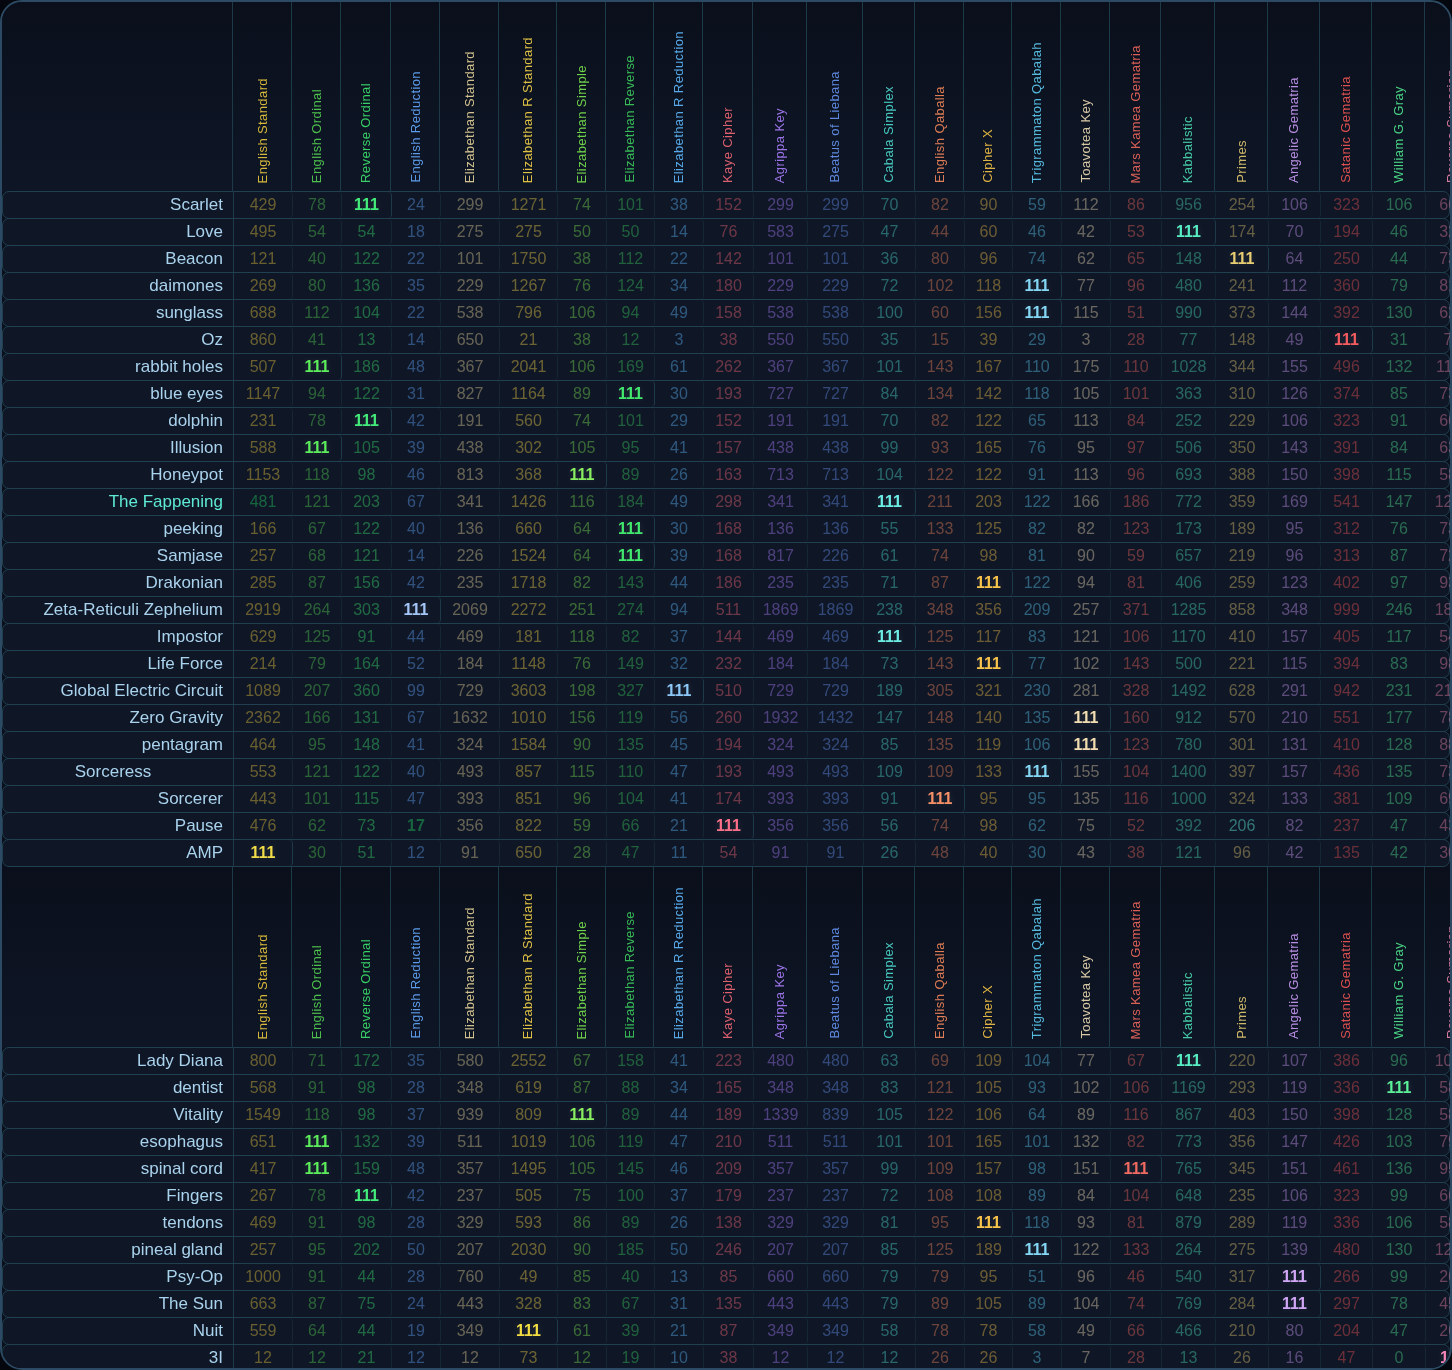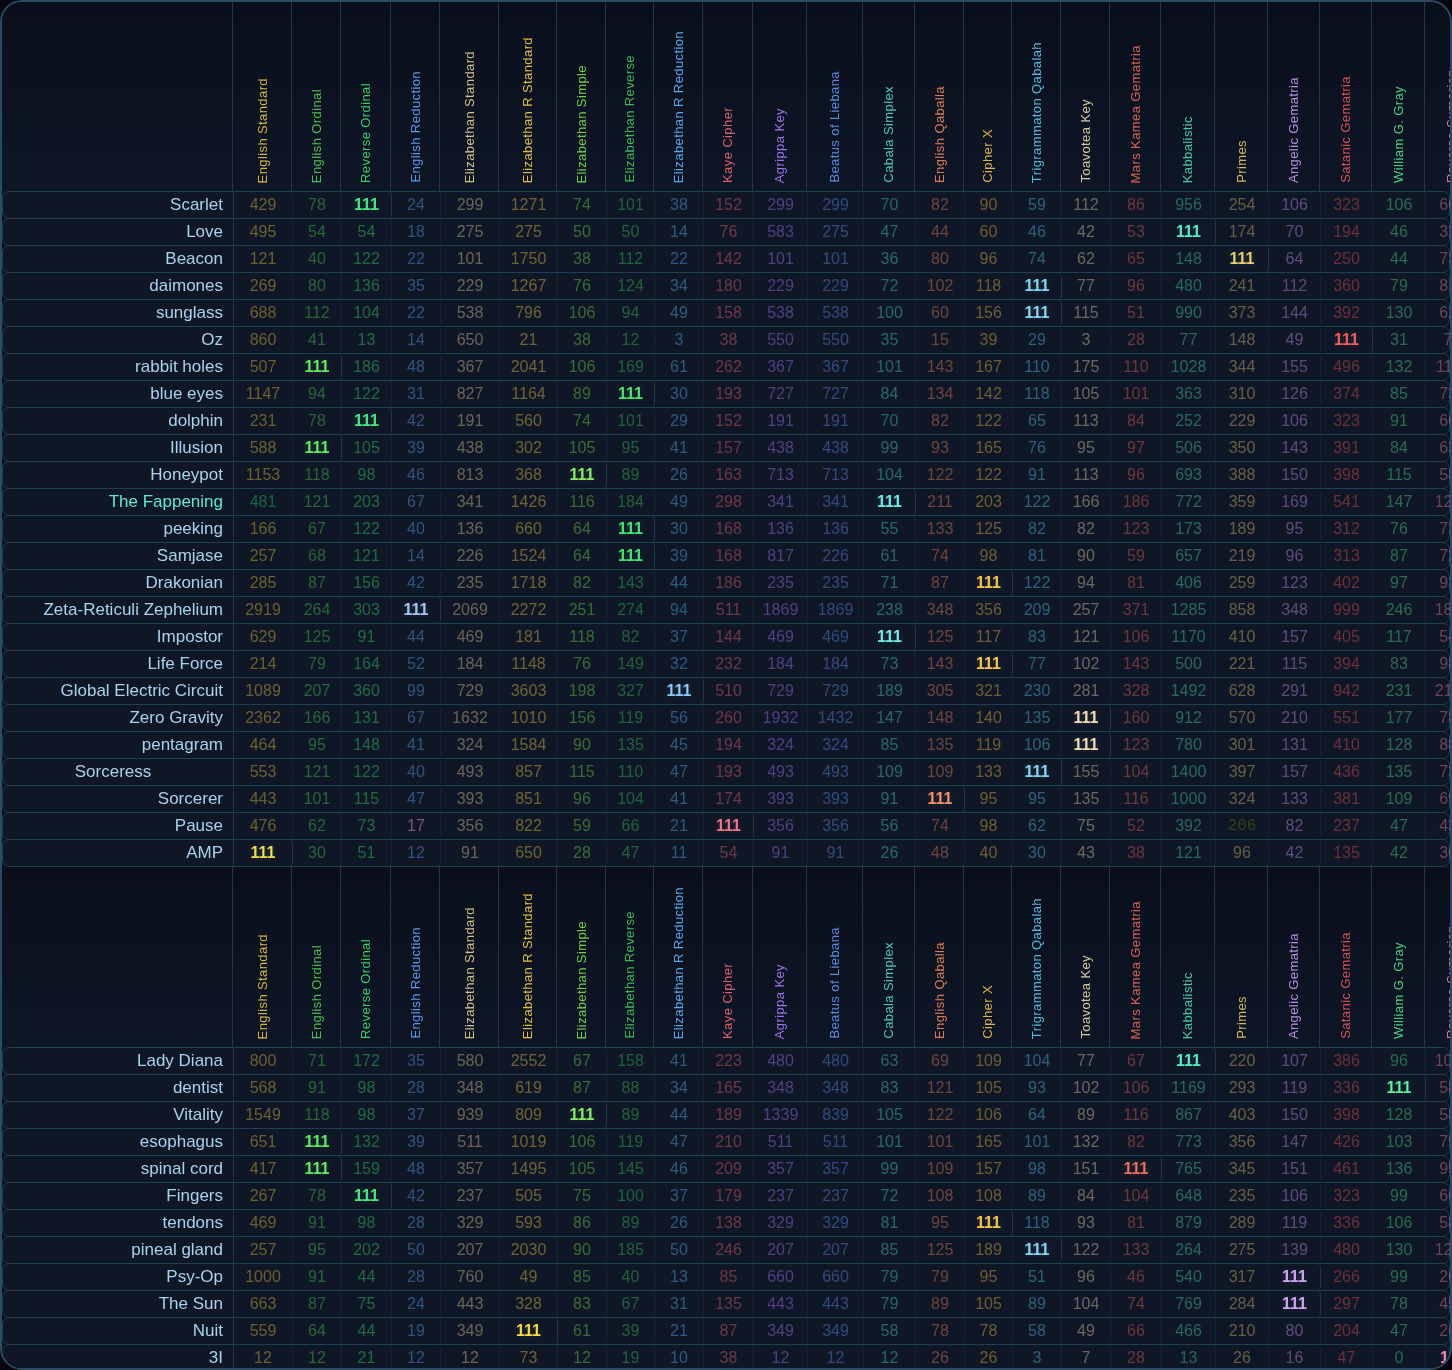--- a/index.html
+++ b/index.html
@@ -736,37 +736,37 @@
       <div class="vcell" style="width: 52px; color: rgb(185, 141, 226);">133</div>
       <div class="vcell" style="width: 52px; color: rgb(218, 79, 79);">381</div>
       <div class="vcell" style="width: 53px; color: rgb(73, 209, 132);">109</div>
       <div class="vcell" style="width: 53px; color: rgb(218, 122, 160);">690</div>
     </div>
     <div class="row">
       <div class="lbl" style="width: 231px; color: rgb(169, 210, 236); text-align: right;">Pause</div>
       <div class="vcell" style="width: 59px; color: rgb(214, 184, 60);">476</div>
       <div class="vcell" style="width: 49px; color: rgb(77, 192, 77);">62</div>
       <div class="vcell" style="width: 50px; color: rgb(55, 207, 102);">73</div>
-      <div class="vcell" style="width: 49px; color: #f9a8d4;">17</div>
+      <div class="vcell" style="width: 49px; color: #22c55e; font-weight: bold;">17</div>
       <div class="vcell" style="width: 59px; color: rgb(210, 194, 142);">356</div>
       <div class="vcell" style="width: 58px; color: rgb(222, 192, 68);">822</div>
       <div class="vcell" style="width: 49px; color: rgb(111, 208, 75);">59</div>
       <div class="vcell" style="width: 48px; color: rgb(55, 187, 87);">66</div>
       <div class="vcell" style="width: 49px; color: rgb(87, 169, 232);">21</div>
       <div class="vcell hl" style="width: 50px; color: rgb(250, 112, 136);">111</div>
       <div class="vcell" style="width: 54px; color: rgb(155, 116, 232);">356</div>
       <div class="vcell" style="width: 56px; color: rgb(93, 136, 222);">356</div>
       <div class="vcell" style="width: 52px; color: rgb(71, 199, 190);">56</div>
       <div class="vcell" style="width: 49px; color: rgb(222, 124, 85);">74</div>
       <div class="vcell" style="width: 48px; color: rgb(222, 178, 67);">98</div>
       <div class="vcell" style="width: 49px; color: rgb(85, 186, 222);">62</div>
       <div class="vcell" style="width: 49px; color: rgb(215, 200, 165);">75</div>
       <div class="vcell" style="width: 51px; color: rgb(218, 95, 87);">52</div>
       <div class="vcell" style="width: 54px; color: rgb(69, 201, 165);">392</div>
-      <div class="vcell" style="width: 53px; color: #4d7c0f; font-family: Liberation Mono, monospace;">206</div>
+      <div class="vcell" style="width: 53px; color: #5eead4;">206</div>
       <div class="vcell" style="width: 52px; color: rgb(185, 141, 226);">82</div>
       <div class="vcell" style="width: 52px; color: rgb(218, 79, 79);">237</div>
       <div class="vcell" style="width: 53px; color: rgb(73, 209, 132);">47</div>
       <div class="vcell" style="width: 53px; color: rgb(218, 122, 160);">438</div>
     </div>
     <div class="row">
       <div class="lbl" style="width: 231px; color: rgb(169, 210, 236);">AMP</div>
       <div class="vcell hl" style="width: 59px; color: rgb(240, 220, 72);">111</div>
       <div class="vcell" style="width: 49px; color: rgb(77, 192, 77);">30</div>
       <div class="vcell" style="width: 50px; color: rgb(55, 207, 102);">51</div>

